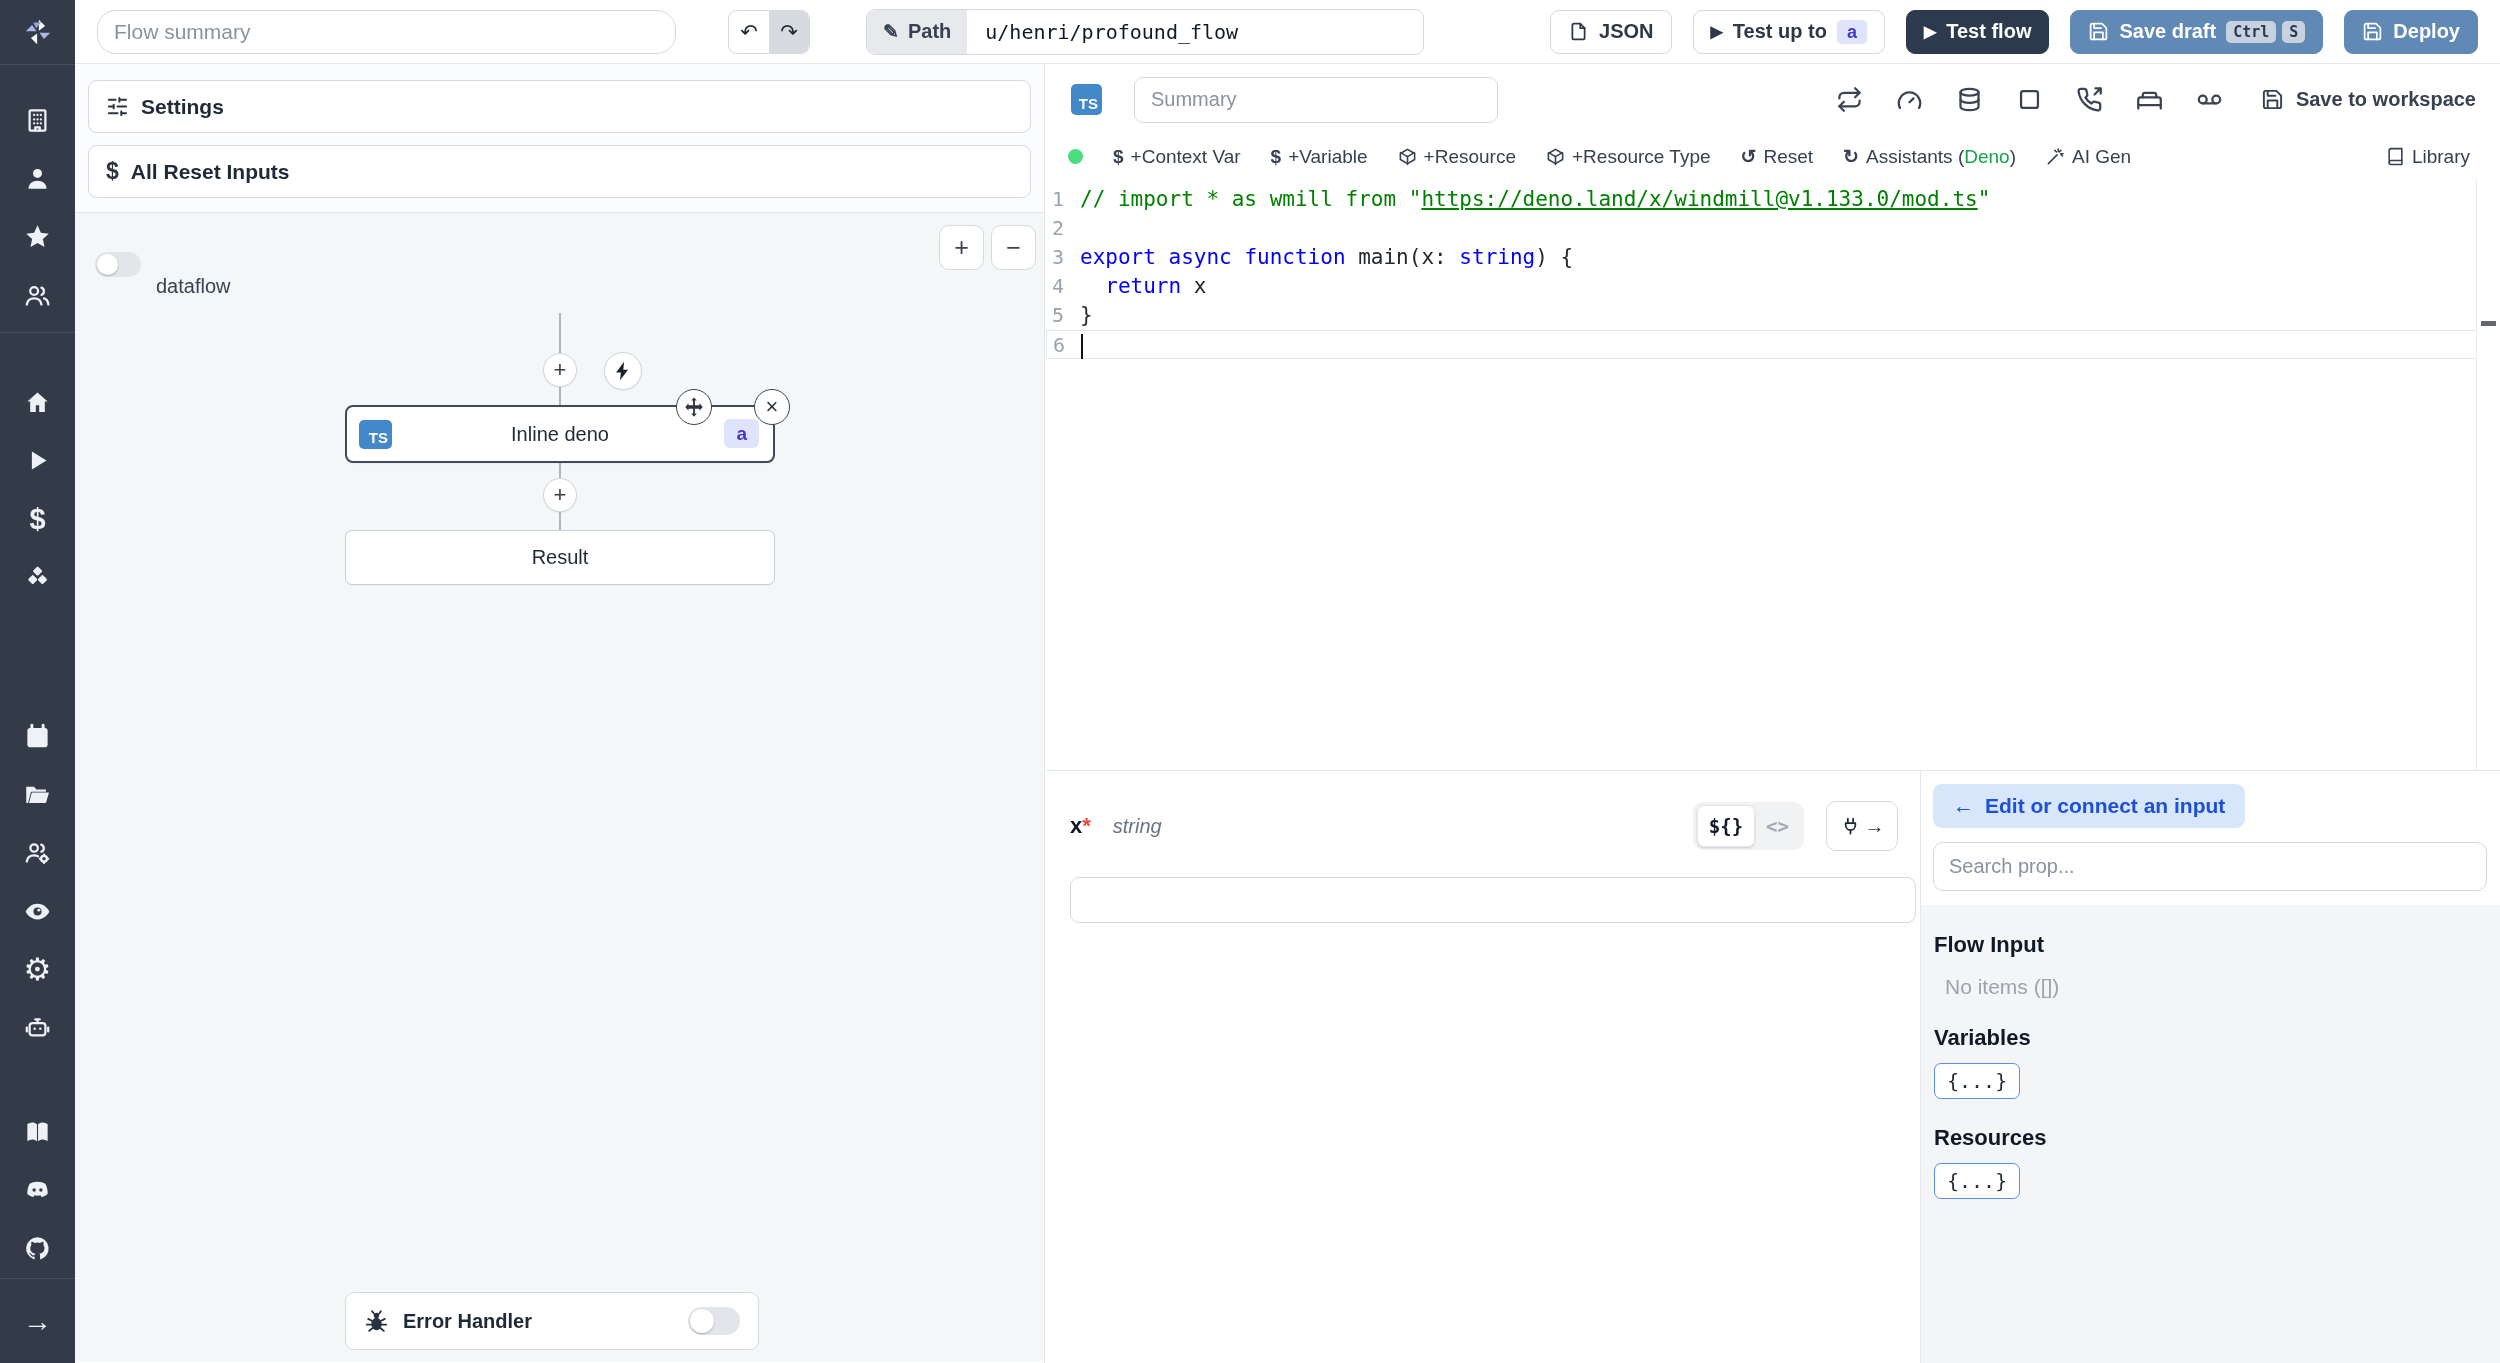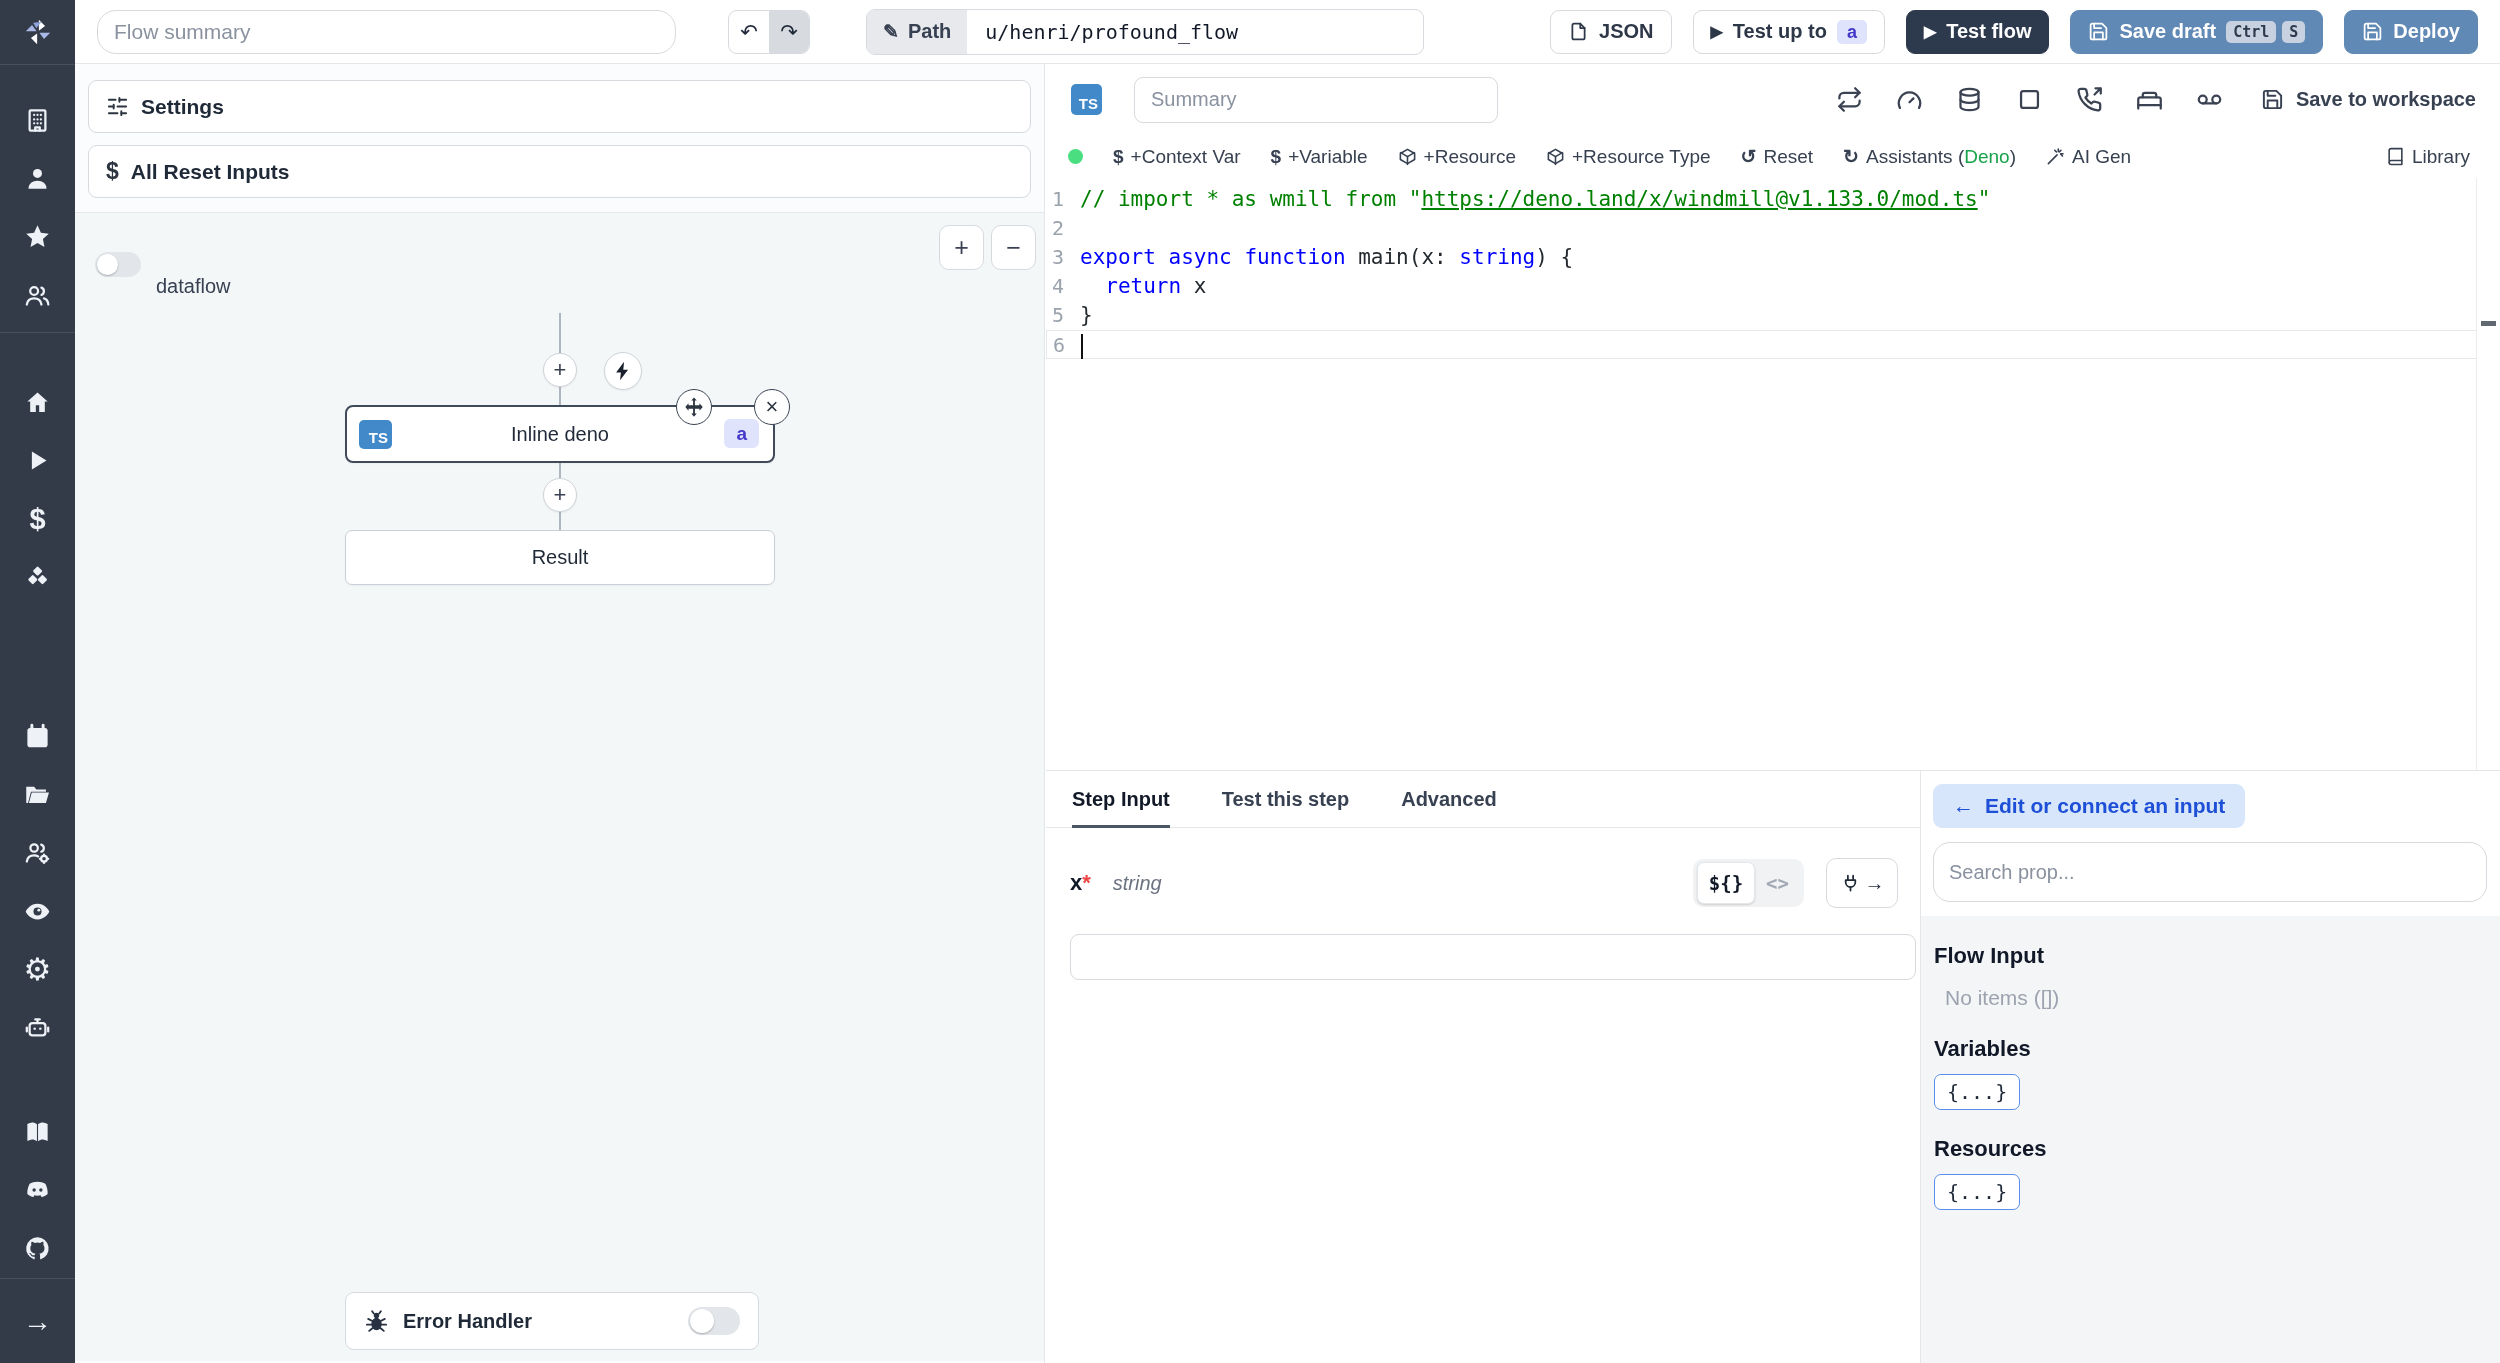--- a/index.html
+++ b/index.html
@@ -138,21 +138,21 @@
   .plug-btn svg{width:21px;height:21px;}
   .plug-btn .arr{font-size:20px;font-weight:600;}
   .value-inp{width:846px;height:46px;margin-top:26px;border-radius:9px;padding:0 14px;font-size:20px;box-sizing:border-box;}
 
   
   .connect-panel{position:absolute;left:1920px;top:770px;width:580px;height:593px;background:#fff;
                  border-top:1px solid #e4e7ea;border-left:1px solid #e4e7ea;box-sizing:border-box;display:flex;flex-direction:column;}
   .cp-top{padding:13px 13px 14px 12px;}
   .edit-connect-btn{display:inline-flex;align-items:center;gap:11px;background:#d8e6fb;color:#1d4fd7;font-size:21px;font-weight:600;
                     border-radius:9px;padding:0 20px;height:44px;cursor:pointer;}
-  .search-inp{width:100%;height:60px;margin-top:14px;border-radius:17px;padding:0 15px;font-size:20px;box-sizing:border-box;}
+  .search-inp{width:100%;height:49px;margin-top:14px;border-radius:10px;padding:0 15px;font-size:20px;box-sizing:border-box;}
   .props-section{flex:1;background:#f3f5f7;padding:14px 14px 0 13px;}
   .prop-title{font-size:22px;font-weight:700;color:#111827;margin:10px 0 0;}
   .prop-empty{font-size:21px;color:#9ca3af;margin:17px 0 0 11px;}
   .obj-chip{display:inline-flex;margin-top:12px;border:1px solid #5b8def;border-radius:7px;background:#fff;padding:5px 12px;
             font-size:20px;color:#1f2937;cursor:pointer;font-family:"DejaVu Sans Mono",monospace;}
   .mt26{margin-top:26px;}
 </style>
 </head>
 <body>
 
@@ -530,25 +530,20 @@
           <div class="code-row"><span class="gutter">5</span><span class="code-text"><span class="c-plain">}</span></span></div>
           <div class="code-row current"><span class="gutter">6</span><span class="code-text"><span class="caret"></span></span></div>
         </div>
       <div class="overview-ruler">
         <div class="ruler-mark"></div>
       </div>
     </div>
   </section>
 
   <section class="step-panel">
-    <div class="tabs-row">
-      <div class="tab active">Step Input</div>
-      <div class="tab">Test this step</div>
-      <div class="tab">Advanced</div>
-    </div>
     <div class="step-body">
       <div class="field-row">
         <span class="field-name">x</span>
           <span class="req-mark">*</span>
         <span class="field-type">string</span>
         <div class="field-controls">
           <div class="seg-toggle">
             <div class="seg active">${}</div>
             <div class="seg">&lt;&gt;</div>
           </div>

